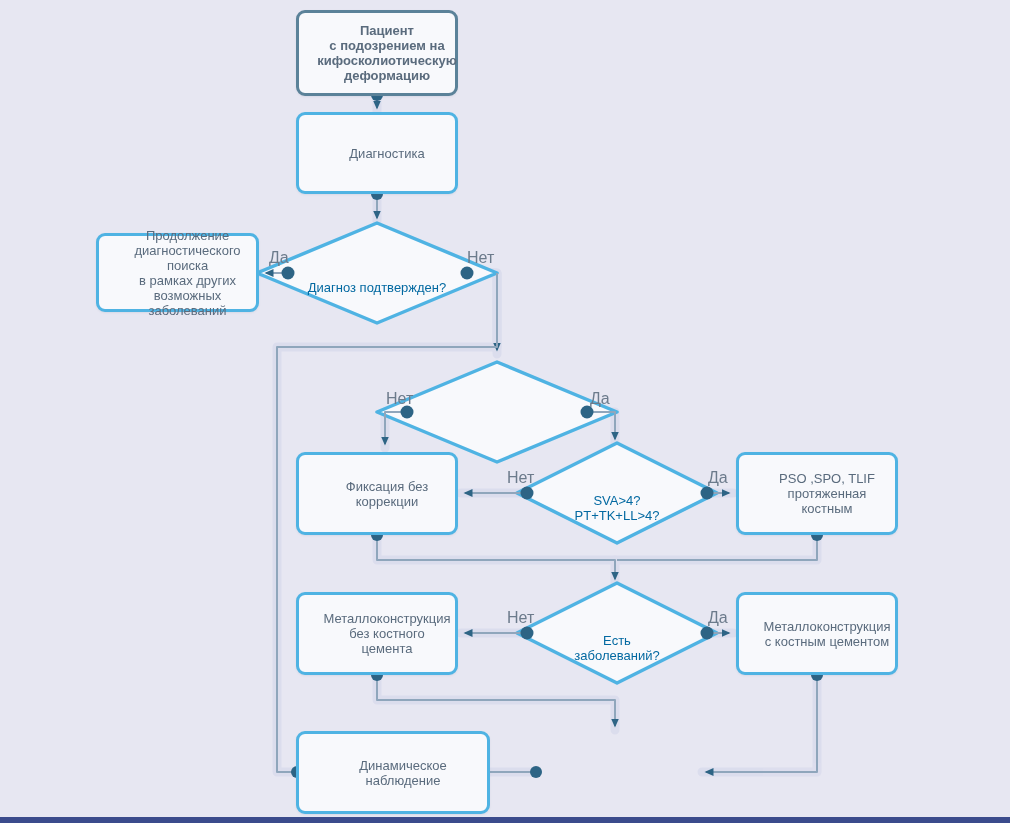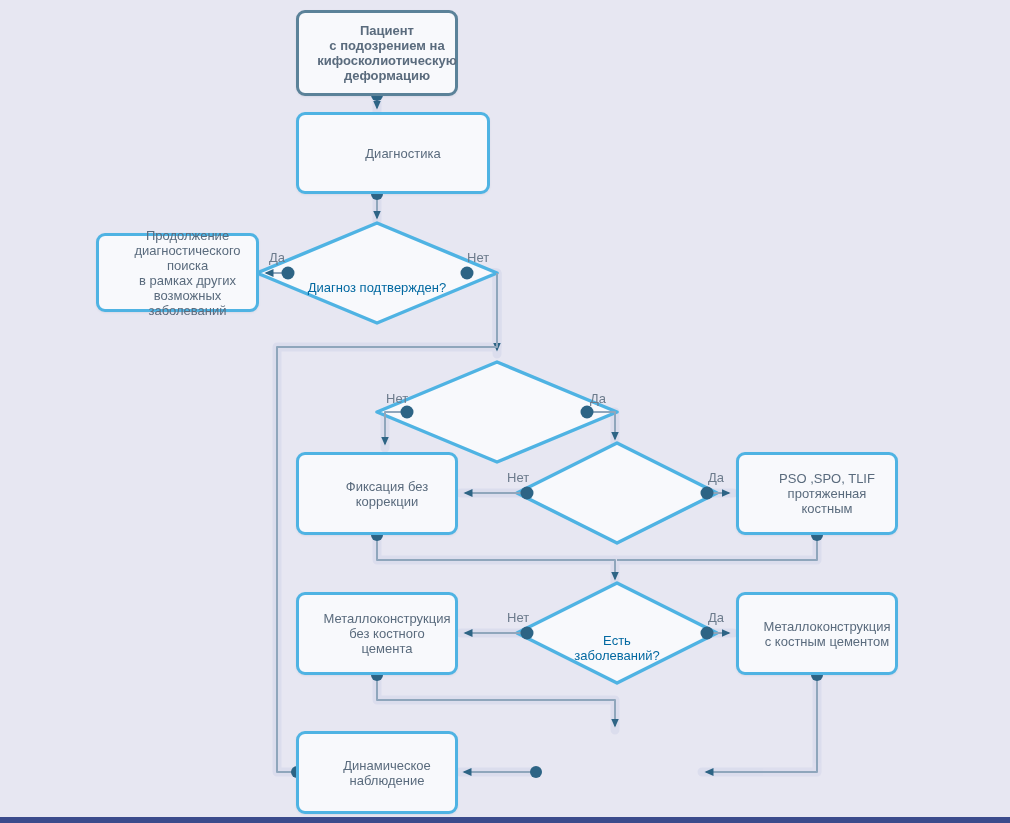--- a/index.html
+++ b/index.html
@@ -62,21 +62,21 @@
     font-size: 13px;
     line-height: 15px;
     text-align: center;
     white-space: pre-line;
     pointer-events: none;
   }
   .edge-label {
     position: absolute;
     z-index: 5;
     color: #6c7b8c;
-    font-size: 13px;
+    font-size: 16px;
     line-height: 13px;
     white-space: nowrap;
   }
   .bottom-bar {
     position: absolute;
     left: 0;
     top: 817px;
     width: 1010px;
     height: 6px;
     background: #3b4b8c;
@@ -166,21 +166,21 @@
     </g>
   </svg>
 
   <div class="node rect start" style="left:296px; top:10px; width:162px; height:86px;">
     <span class="lbl">Пациент
 с подозрением на
 кифосколиотическую
 деформацию</span>
   </div>
 
-  <div class="node rect" style="left:296px; top:112px; width:194px; height:82px;">
+  <div class="node rect" style="left:296px; top:112px; width:162px; height:82px;">
     <span class="lbl">Диагностика</span>
   </div>
 
   <div class="node rect" style="left:296px; top:452px; width:162px; height:83px;">
     <span class="lbl">Фиксация без коррекции</span>
   </div>
 
   <div class="node rect" style="left:96px; top:233px; width:163px; height:79px;">
     <span class="lbl">Продолжение
 диагностического поиска
@@ -197,31 +197,35 @@
     <span class="lbl">Металлоконструкция
 без костного
 цемента</span>
   </div>
 
   <div class="node rect" style="left:736px; top:592px; width:162px; height:83px;">
     <span class="lbl">Металлоконструкция
 с костным цементом</span>
   </div>
 
-  <div class="node rect" style="left:296px; top:731px; width:162px; height:83px;">
+  <div class="node rect" style="left:296px; top:731px; width:194px; height:83px;">
     <span class="lbl">Динамическое
 наблюдение</span>
   </div>
 
 
   <div class="diamond-label" style="left:277px; top:265px; width:200px;">
     <span>Диагноз подтвержден?</span>
   </div>
 
 
+  <div class="diamond-label" style="left:537px; top:478px; width:160px;">
+    <span>SVA&gt;4?
+PT+TK+LL&gt;4?</span>
+  </div>
 
   <div class="diamond-label" style="left:537px; top:618px; width:160px;">
     <span>Есть
 заболеваний?</span>
   </div>
 
   <div class="edge-label" style="left:269px; top:251px;">
     <span>Да</span>
   </div>
   <div class="edge-label" style="left:467px; top:251px;">

